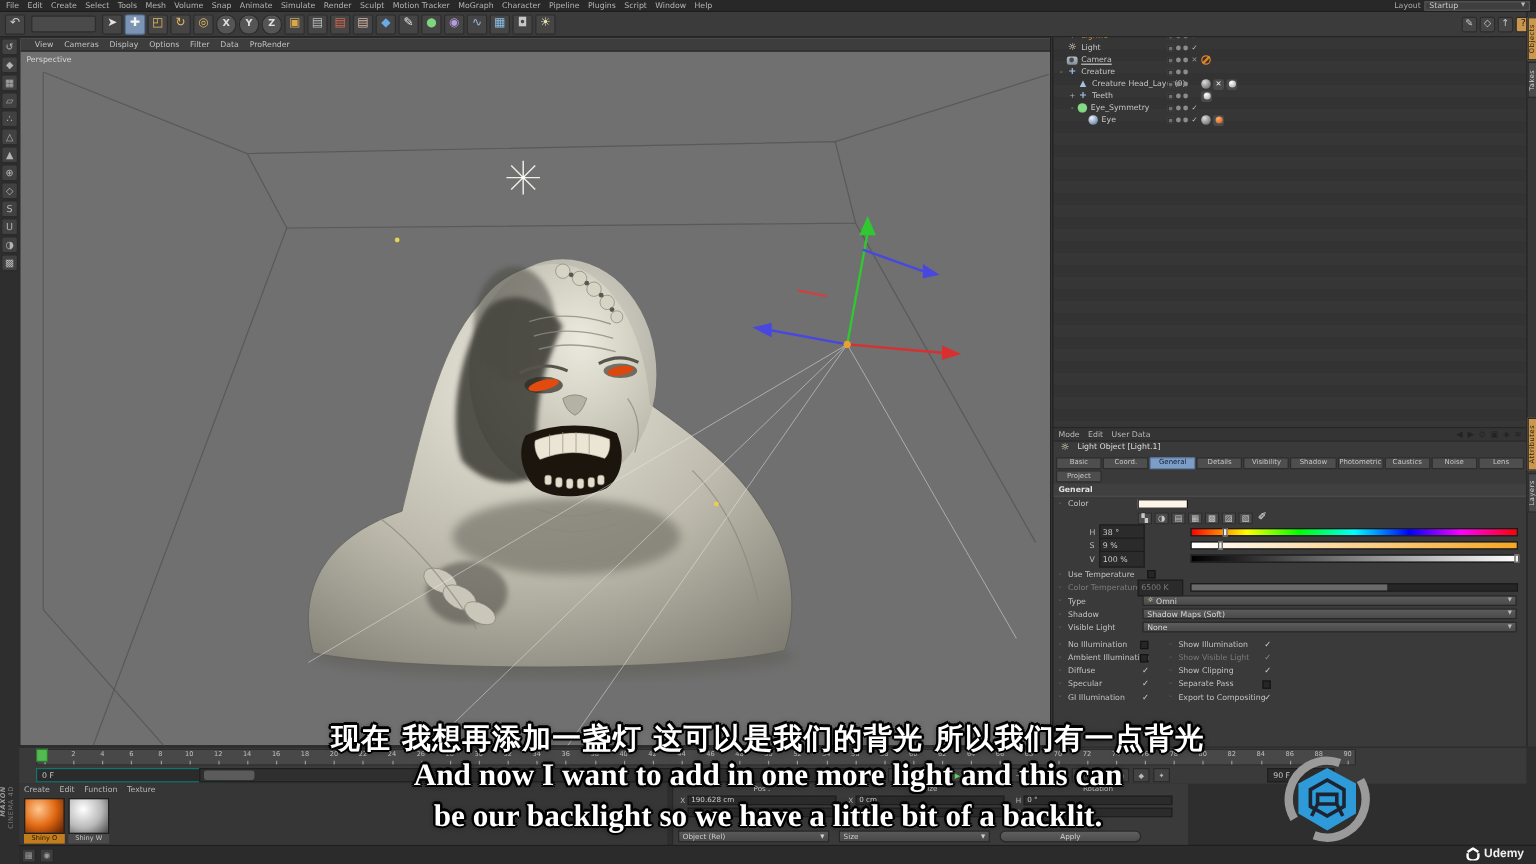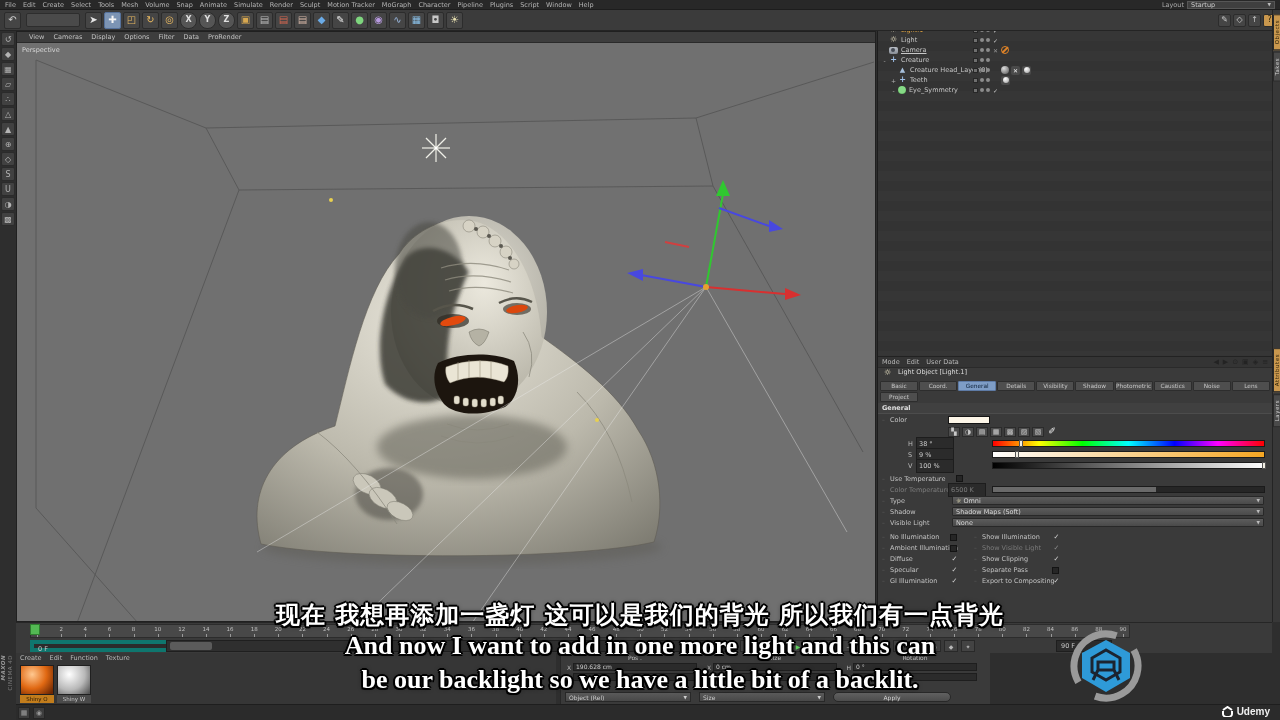--- a/index.html
+++ b/index.html
@@ -140,21 +140,21 @@
 .vtab.vactive{background:#c9974d;color:#2e2209}
 
 
 #timeline{position:absolute;left:16px;top:622px;width:1256px;height:31px;background:#3a3a3a;
   border-top:1px solid #262626;z-index:2}
 #ruler{position:absolute;left:14px;top:1px;width:1100px;height:14px;background:#484848;border:1px solid #2c2c2c}
 .tick-label{position:absolute;top:1px;transform:translateX(-50%);font-size:5.5px;color:#c0c0c0}
 .tick-mark{position:absolute;bottom:0;width:1px;height:3px;background:#9a9a9a}
 #playhead{position:absolute;left:14px;top:1px;width:10px;height:11px;background:#53b953;border:1px solid #2e7d2e}
 #tl-frame{position:absolute;left:14px;top:17px;width:159px;height:12px;background:#2b2b2b;
-  border:4px solid #0f766e;color:#c8c8c8;font-size:6.5px;line-height:10px;padding-left:4px}
+  border:1px solid #0f766e;color:#c8c8c8;font-size:6.5px;line-height:10px;padding-left:4px}
 #tl-scroll{position:absolute;left:150px;top:17px;width:560px;height:12px;background:#2f2f2f;border:1px solid #1f1f1f}
 #tl-scroll-handle{position:absolute;left:3px;top:1px;width:42px;height:8px;background:#5b5b5b;border-radius:2px}
 #transport{position:absolute;left:724px;top:17px;display:flex;gap:3px;align-items:center}
 .trtile{width:14px;height:12px;background:#434343;border:1px solid #292929;color:#b8b8b8;font-size:6px;
   display:flex;align-items:center;justify-content:center}
 .trtile.play{color:#62d862}
 .trtile.rec{color:#d85050}
 #tl-end{position:absolute;left:1040px;top:17px;width:56px;height:12px;background:#2b2b2b;
   border:1px solid #1e1e1e;color:#c8c8c8;font-size:6.5px;line-height:10px;padding-left:4px}
 
@@ -503,20 +503,33 @@
         </div>
         <div class="trow" style="padding-left: 12px;">
           <span class="texp">-</span>
           <span class="ti ti-symmetry"></span>
           <span class="tlabel">Eye_Symmetry</span>
           <span class="tright">
             <span class="tsq"></span>
             <span class="tdot"></span>
             <span class="tdot"></span>
             <span class="tmark">✓</span>
+          </span>
+        </div>
+        <div class="trow" style="padding-left: 21px;">
+          <span class="texp"></span>
+          <span class="ti ti-sphere"></span>
+          <span class="tlabel">Eye</span>
+          <span class="tright">
+            <span class="tsq"></span>
+            <span class="tdot"></span>
+            <span class="tdot"></span>
+            <span class="tmark">✓</span>
+            <span class="ttag tg-phong"></span>
+            <span class="ttag tg-texture-orange"></span>
           </span>
         </div>
       </div>
 
     <div id="attr">
       <div id="attr-header">
         <span id="attr-menu-items"><span class="mi">Mode</span><span class="mi">Edit</span><span class="mi">User Data</span></span>
         <span id="attr-header-icons">
             <span>◀</span>
             <span>▶</span>

